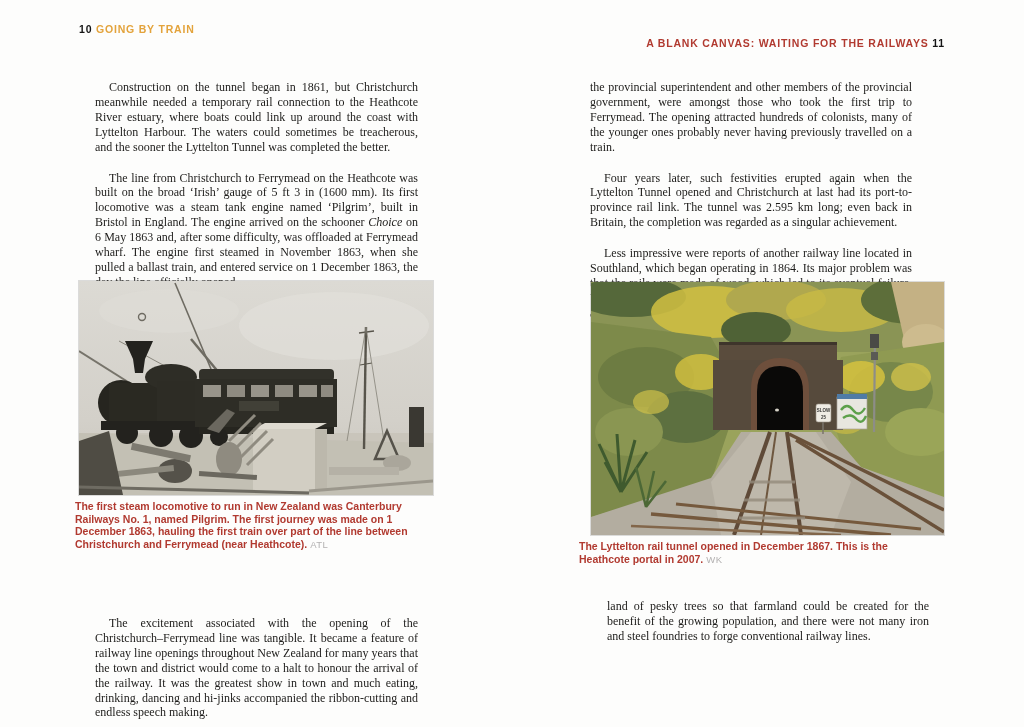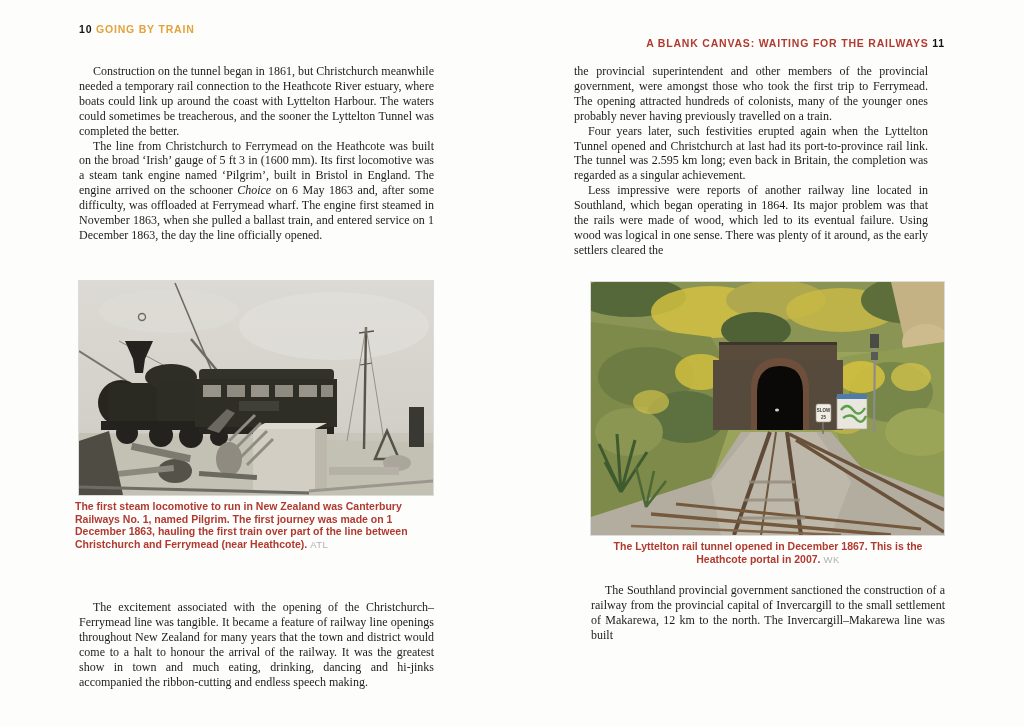--- a/index.html
+++ b/index.html
@@ -7,21 +7,21 @@
         font-family:"Liberation Serif", serif;color:#1d1c1a;}
   .abs{position:absolute;}
   
   .runhead{font-family:"Liberation Sans", sans-serif;font-weight:bold;font-size:10.5px;
            letter-spacing:0.8px;white-space:nowrap;}
   .runhead .pgnum{color:#141414;}
   .gold{color:#e3a33b;}
   .red{color:#b13a30;text-align:right;}
   
   .bodytext{font-size:12px;line-height:14.9px;text-align:justify;}
-  .bodytext p{margin:0;}
+  .bodytext p{margin:16px;}
   .bodytext p.indent{text-indent:14px;}
   .bodytext em{}
   
   .caption{font-family:"Liberation Sans", sans-serif;font-weight:bold;font-size:10.5px;
            line-height:12.6px;color:#b13a30;margin:0;}
   .credit{color:#b3b1b1;font-weight:normal;font-size:9.5px;letter-spacing:0.5px;}
   .photo{display:block;}
   .photo-frame{box-shadow:0 0 0 1px rgba(120,120,115,0.25);}
 </style>
 </head>
@@ -200,22 +200,22 @@
       <rect x="246" y="115" width="30" height="32" fill="#e8e6df" stroke="#a8a298" stroke-width="0.7"></rect>
       <rect x="246" y="112" width="30" height="5" fill="#4f7ba6"></rect>
       <path d="M250,128 q6,-8 12,0 q6,8 12,-2 M252,136 q8,-6 14,2 q5,5 9,-4" stroke="#5da04a" stroke-width="2.4" fill="none"></path>
 
       <line x1="283" y1="150" x2="284" y2="52" stroke="#8d8d88" stroke-width="2.2"></line>
       <rect x="279" y="52" width="9" height="14" fill="#4a4a46"></rect>
       <rect x="280" y="70" width="7" height="8" fill="#5a5a55"></rect>
     </svg>
   </div>
 
-  <div class="abs" style="left:591px;top:540px;width:354px;text-align:center;">
+  <div class="abs" style="left:579px;top:540px;width:354px;">
     <p class="caption"><span>The Lyttelton rail tunnel opened in December 1867. This is the Heathcote portal in 2007.</span>
       <span class="credit">WK</span></p>
   </div>
 
   <div class="abs bodytext" style="left:591px;top:583px;width:354px;">
-      <p class="indent"><span>The Southland provincial government sanctioned the construction of a railway from the provincial capital of Invercargill to the small settlement of Makarewa, 12 km to the north. The Invercargill–Makarewa line was built</span></p>
+      <p class=""><span>land of pesky trees so that farmland could be created for the benefit of the growing population, and there were not many iron and steel foundries to forge conventional railway lines.</span></p>
     </div>
 
 </div>
 
 </body></html>

